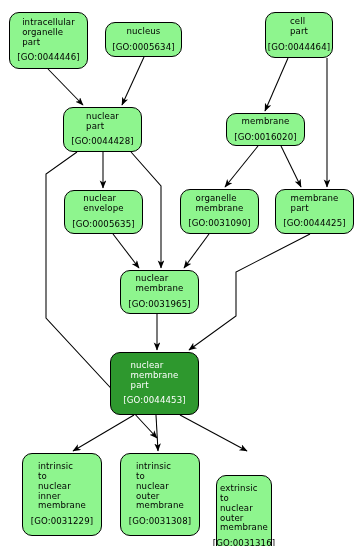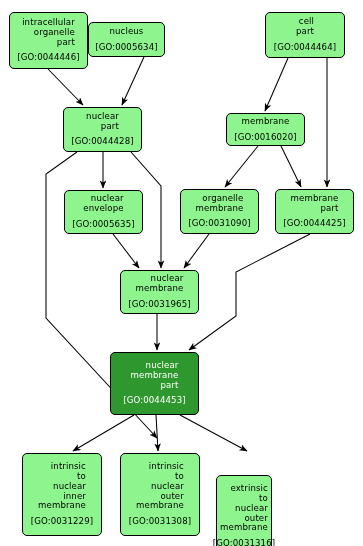--- a/index.html
+++ b/index.html
@@ -19,26 +19,26 @@
     position: absolute;
     left: 0;
     top: 0;
     width: 363px;
     height: 546px;
   }
   .go-node {
     position: absolute;
     box-sizing: border-box;
     border: 1px solid #000000;
-    border-radius: 5px;
+    border-radius: 10px;
     display: flex;
     flex-direction: column;
     align-items: center;
     justify-content: center;
-    text-align: right;
+    text-align: left;
     line-height: 1.16;
     font-size: 8.6px;
     letter-spacing: 0.1px;
     z-index: 2;
   }
   .go-node.fill-light {
     background: #8ef58e;
     color: #000000;
   }
   .go-node.fill-dark {
@@ -85,25 +85,25 @@
       </g>
   </svg>
 
   <div id="node-group">
       <div class="go-node fill-light" style="left: 9px; top: 12px; width: 79px; height: 57px;">
         <span class="node-label">intracellular
 organelle
 part</span>
         <span class="node-id">[GO:0044446]</span>
       </div>
-      <div class="go-node fill-light" style="left: 88px; top: 22px; width: 77px; height: 35px;">
+      <div class="go-node fill-light" style="left: 105px; top: 22px; width: 77px; height: 35px;">
         <span class="node-label">nucleus</span>
         <span class="node-id">[GO:0005634]</span>
       </div>
-      <div class="go-node fill-light" style="left: 265px; top: 12px; width: 80px; height: 46px;">
+      <div class="go-node fill-light" style="left: 265px; top: 12px; width: 68px; height: 46px;">
         <span class="node-label">cell
 part</span>
         <span class="node-id">[GO:0044464]</span>
       </div>
       <div class="go-node fill-light" style="left: 63px; top: 107px; width: 79px; height: 45px;">
         <span class="node-label">nuclear
 part</span>
         <span class="node-id">[GO:0044428]</span>
       </div>
       <div class="go-node fill-light" style="left: 226px; top: 113px; width: 79px; height: 33px;">

